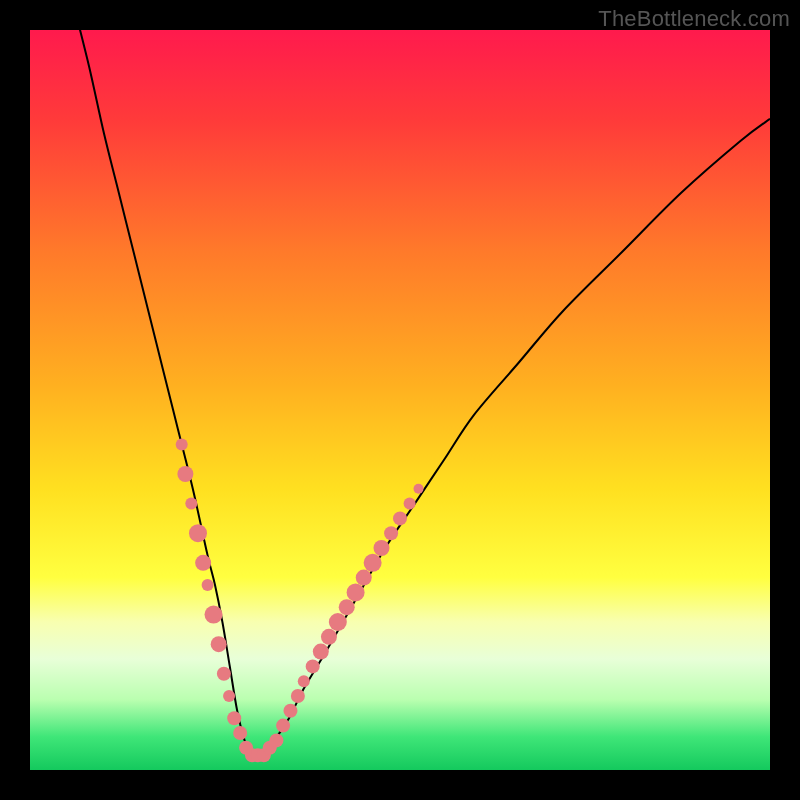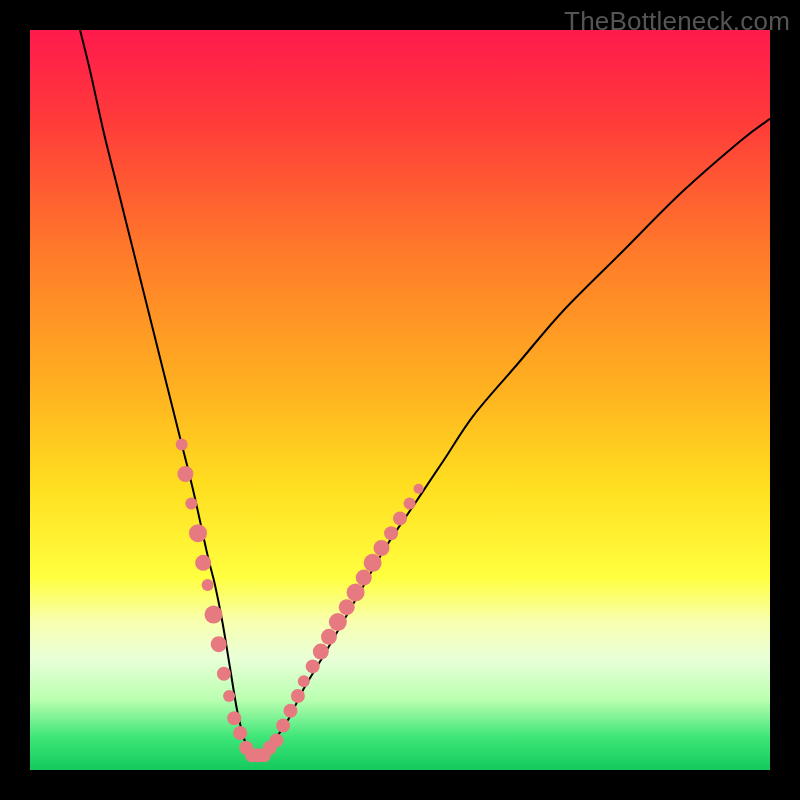--- a/index.html
+++ b/index.html
@@ -15,21 +15,21 @@
     position: absolute;
     width: 800px;
     height: 800px;
     background: #000;
   }
   .watermark {
     position: absolute;
     top: 6px;
     right: 10px;
     color: #555;
-    font-size: 26px;
+    font-size: 22px;
     font-weight: 500;
     letter-spacing: 0.2px;
     z-index: 30;
   }
   .plot-area {
     position: absolute;
     left: 30px;
     top: 30px;
     width: 740px;
     height: 740px;

